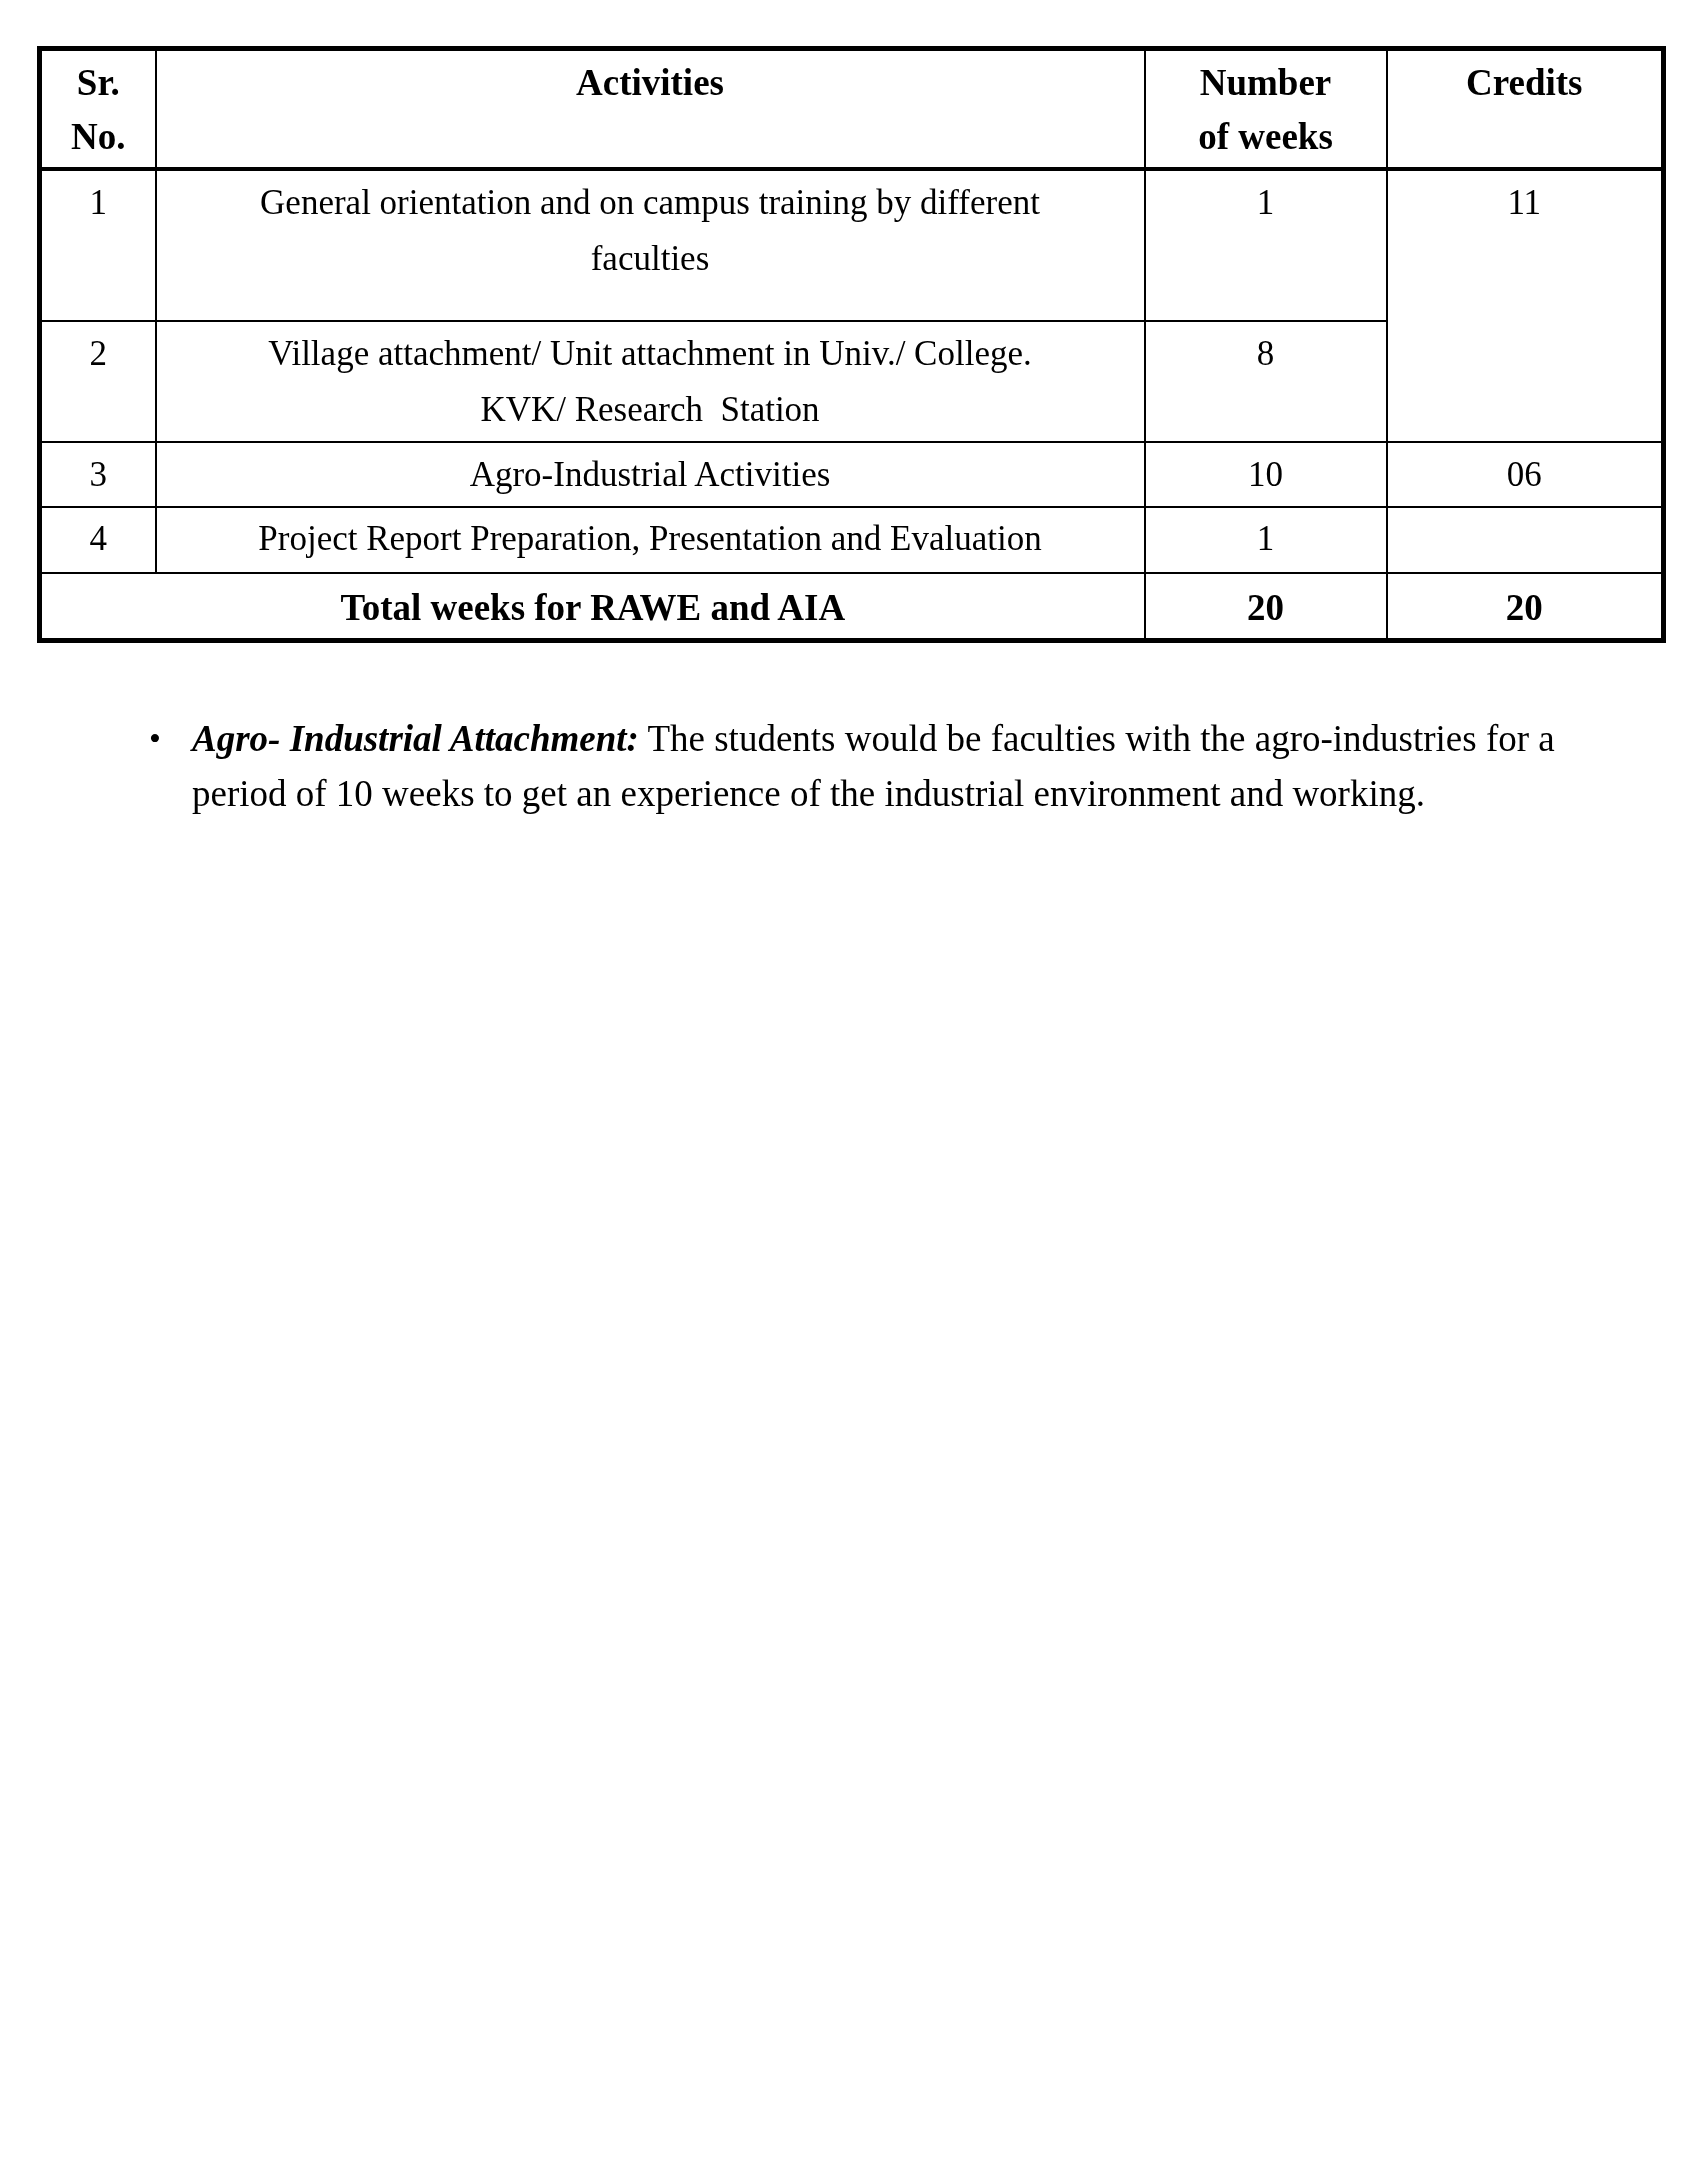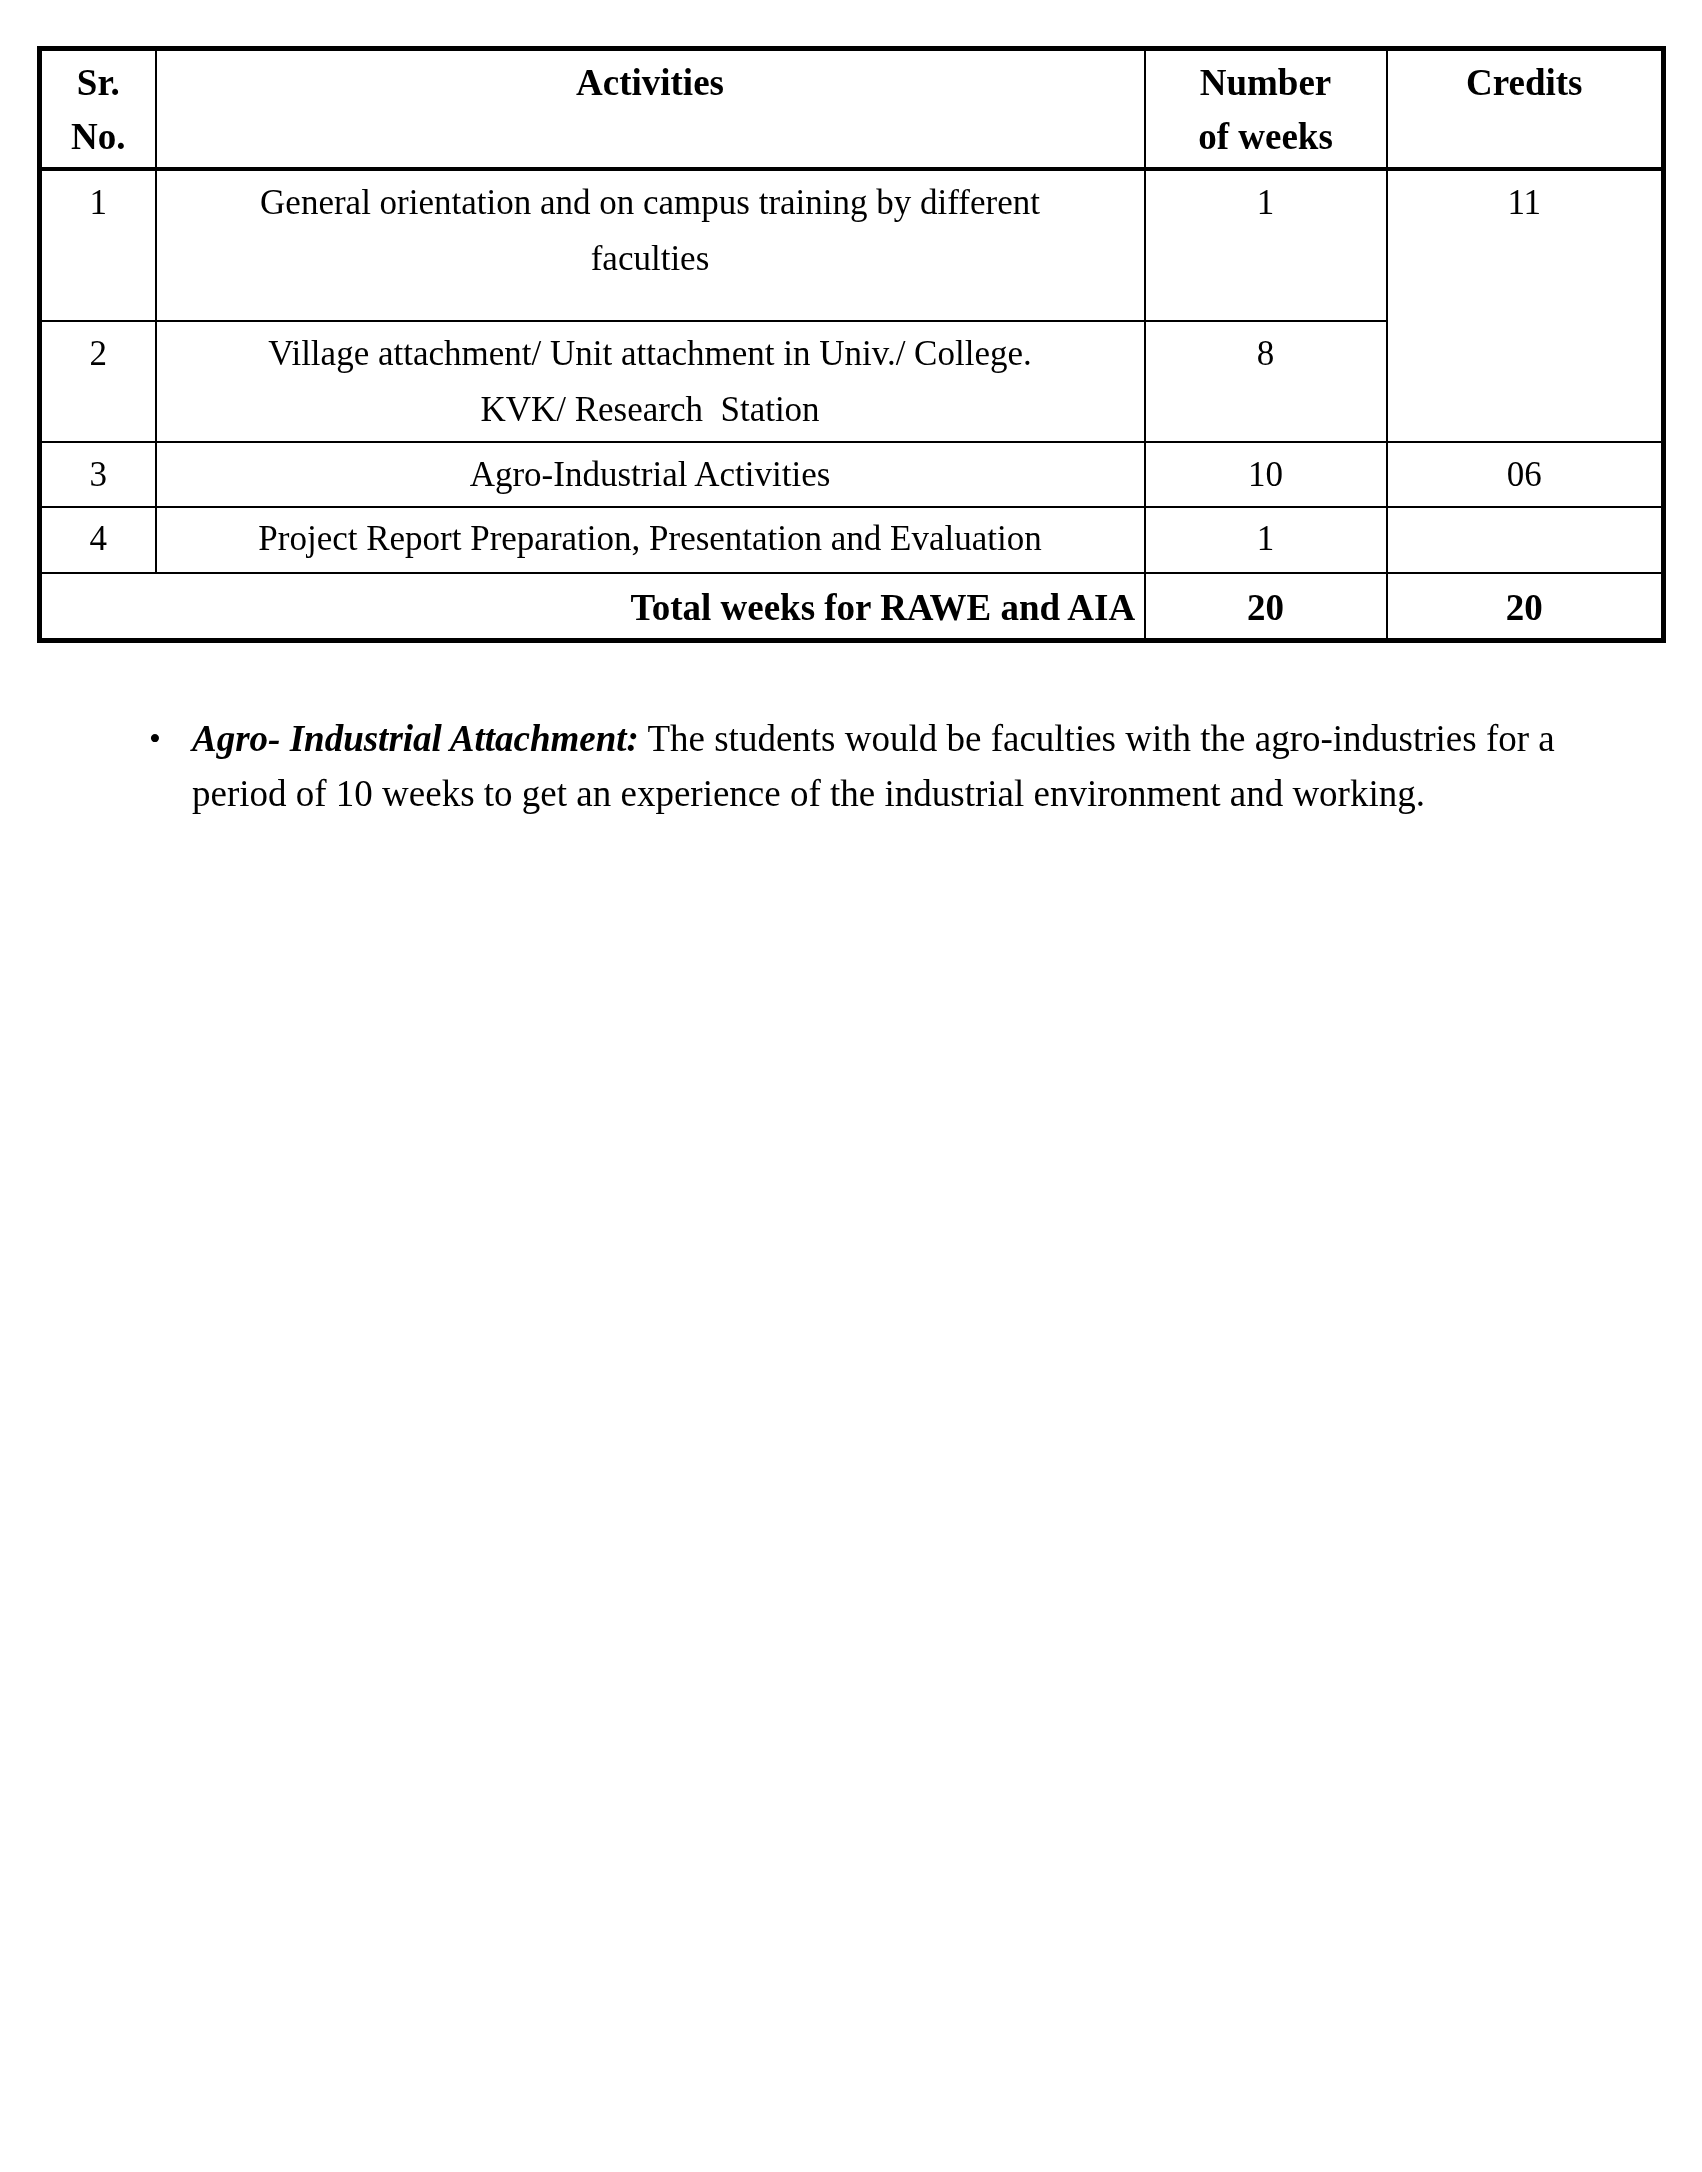--- a/index.html
+++ b/index.html
@@ -60,21 +60,21 @@
   tr.row-2 { height: 113px; }
   tr.row-3 { height: 61px; }
   tr.row-4 { height: 66px; }
   tr.total-row { height: 68px; }
   tr.total-row td {
     font-weight: bold;
     font-size: 37px;
     line-height: 54px;
     padding-top: 6.7px;
   }
-  .total-label-cell { text-align: right; }
+  .total-label-cell { text-align: center; }
   .total-num { text-align: center; }
   .note {
     position: absolute;
     left: 149px;
     top: 711px;
     display: flex;
     align-items: flex-start;
     font-size: 37px;
     line-height: 55px;
     color: #000000;

